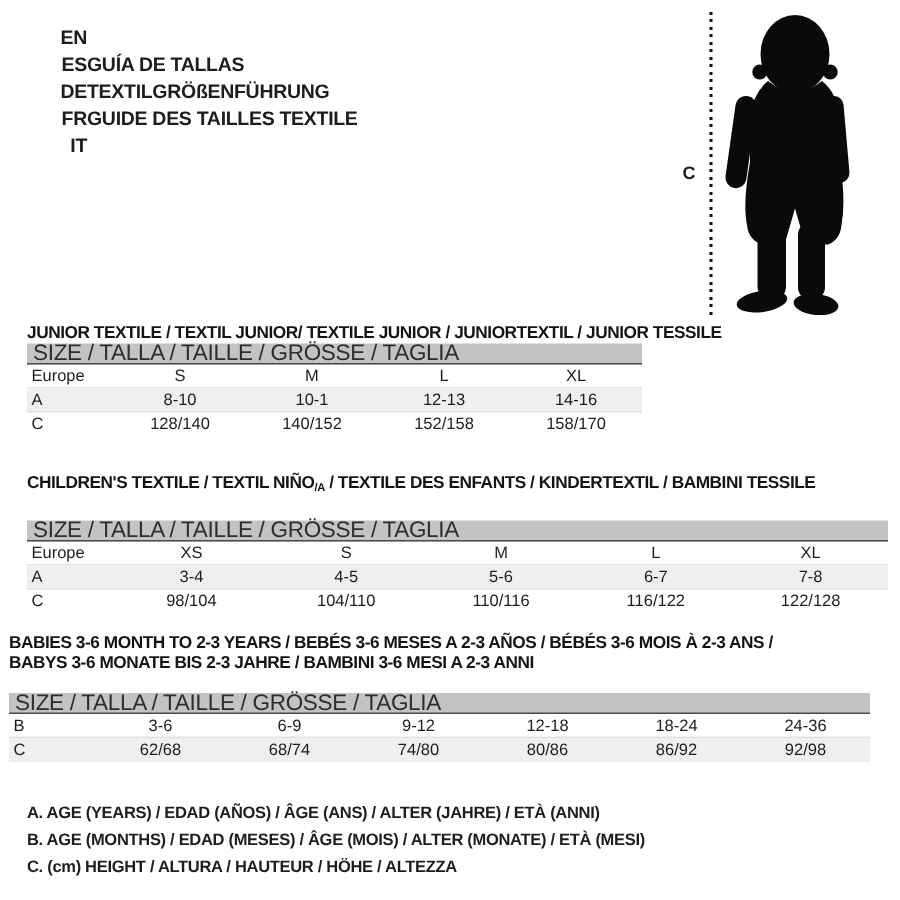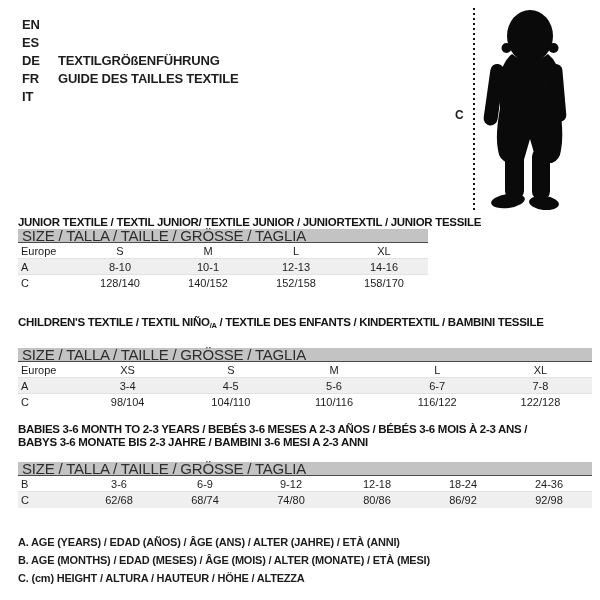--- a/index.html
+++ b/index.html
@@ -5,36 +5,36 @@
   html,body{margin:0;padding:0;}
   body{
     width:600px;height:600px;position:relative;background:#ffffff;
     font-family:"Liberation Sans","DejaVu Sans",sans-serif;
     color:#1d1d1d;overflow:hidden;
     -webkit-font-smoothing:antialiased;
   }
   
   .lang-block{position:absolute;left:22px;top:15px;}
   .lang-line{display:flex;height:18px;align-items:center;}
-  .lang-code{width:36px;font-size:13px;font-weight:700;letter-spacing:-0.2px;}
+  .lang-code{width:36px;font-size:13px;font-weight:700;letter-spacing:-0.2px;text-align:right;}
   .lang-title{font-size:13px;font-weight:700;letter-spacing:-0.2px;white-space:nowrap;}
   
   .measure-line{
     position:absolute;left:473px;top:8px;width:2px;height:203px;
     background-image:repeating-linear-gradient(to bottom,#141414 0 2px,transparent 2px 5px);
   }
   .measure-label{
     position:absolute;left:455px;top:108px;font-size:12px;font-weight:700;
   }
   .baby{position:absolute;left:482px;top:8px;}
   
   .table-sec{position:absolute;}
   .sec1{top:216px;left:18px;width:410px;}
   .sec2{top:316px;left:18px;width:574px;}
-  .sec3{top:423px;left:18px;width:574px;}
+  .sec3{top:423px;left:6px;width:574px;}
   .tbl-title{
     font-size:11.5px;font-weight:700;letter-spacing:-0.3px;line-height:13px;
     white-space:nowrap;color:#141414;
   }
   .sec2 .tbl-title{margin-bottom:16px;}
   .sec3 .tbl-title{margin-bottom:13px;}
   .tbl-title sub{font-size:7.5px;vertical-align:-2px;}
   .size-bar{
     height:14px;line-height:14px;background:#c3c3c3;color:#2d2d2d;
     font-size:15px;letter-spacing:-0.2px;padding-left:4px;
@@ -54,20 +54,21 @@
 </style>
 </head>
 <body>
 
 <div class="lang-block">
   <div class="lang-line">
     <span class="lang-code">EN</span>
   </div>
   <div class="lang-line">
     <span class="lang-code">ES</span>
+    <span class="lang-title">GUÍA DE TALLAS</span>
   </div>
   <div class="lang-line">
     <span class="lang-code">DE</span>
     <span class="lang-title">TEXTILGRÖßENFÜHRUNG</span>
   </div>
   <div class="lang-line">
     <span class="lang-code">FR</span>
     <span class="lang-title">GUIDE DES TAILLES TEXTILE</span>
   </div>
   <div class="lang-line">

